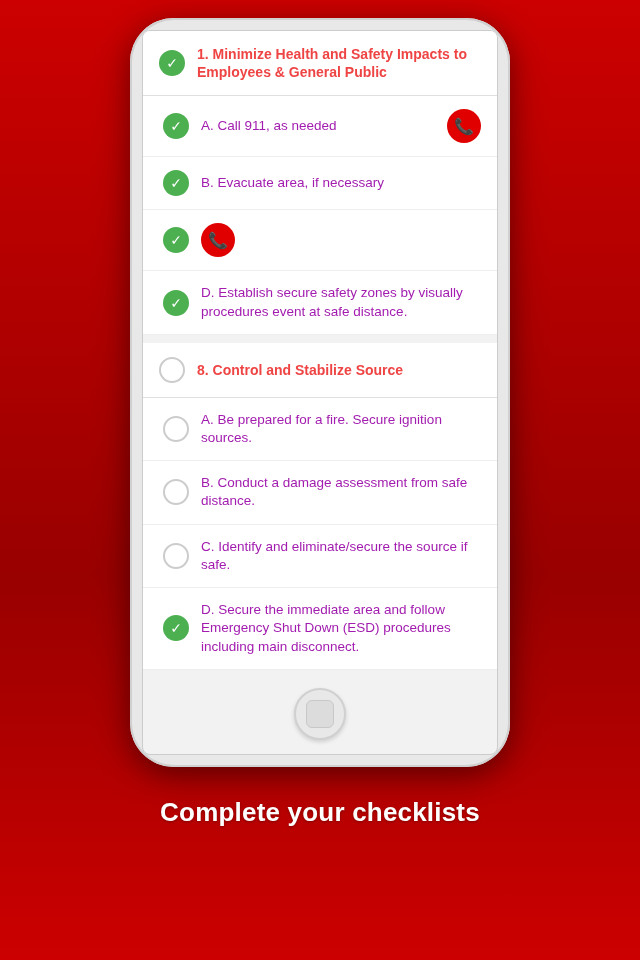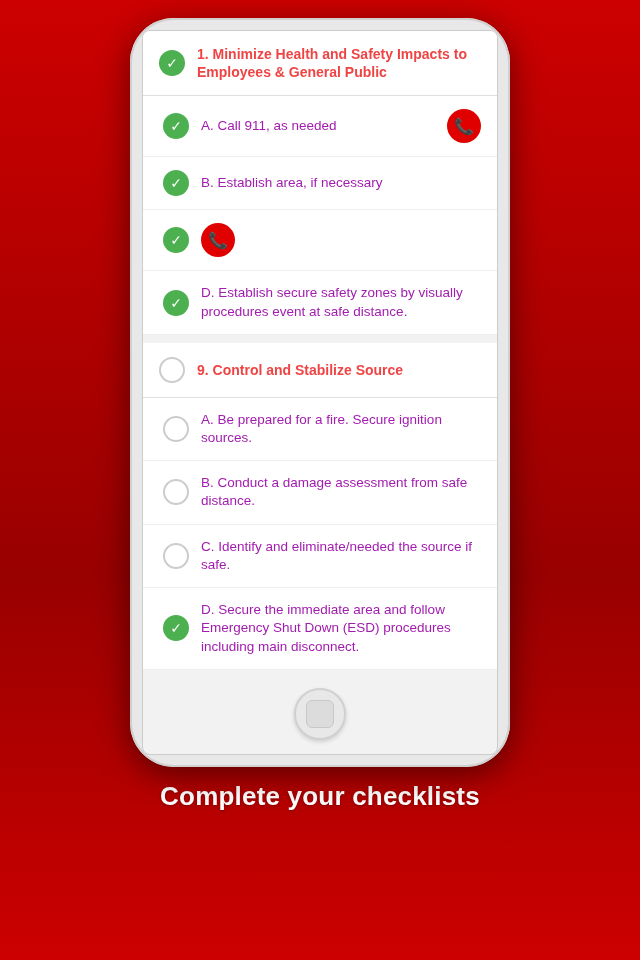--- a/index.html
+++ b/index.html
@@ -149,21 +149,21 @@
       border-radius: 6px;
       background: #dcdcdc;
       border: 1.5px solid #c8c8c8;
     }
 
     .tagline {
       color: #ffffff;
       font-size: 26px;
       font-weight: 700;
       text-align: center;
-      margin-top: 14px;
+      margin-top: 30px;
       letter-spacing: 0.2px;
       text-shadow: 0 1px 3px rgba(0,0,0,0.3);
     }
   </style>
 </head>
 <body>
 
 <div class="phone-outer">
   <div class="phone-screen">
     <div class="checklist-container">
@@ -182,21 +182,21 @@
         <span class="sub-item-text">A. Call 911, as needed</span>
         <div class="phone-btn">
           <span class="phone-btn-icon">📞</span>
         </div>
       </div>
 
       <div class="sub-item">
         <div class="check-circle">
           <span class="check-icon">✓</span>
         </div>
-        <span class="sub-item-text">B. Establish area, if necessary</span>
+        <span class="sub-item-text">B. Evacuate area, if necessary</span>
       </div>
 
       <div class="sub-item">
         <div class="check-circle">
           <span class="check-icon">✓</span>
         </div>
         <div class="phone-btn">
           <span class="phone-btn-icon">📞</span>
         </div>
       </div>
@@ -205,36 +205,36 @@
         <div class="check-circle">
           <span class="check-icon">✓</span>
         </div>
         <span class="sub-item-text">D. Establish secure safety zones by visually procedures event at safe distance.</span>
       </div>
 
       <div class="divider"></div>
 
       <div class="section-header pending">
         <div class="check-circle-empty"></div>
-        <span class="section-title">9. Control and Stabilize Source</span>
+        <span class="section-title">8. Control and Stabilize Source</span>
       </div>
 
       <div class="sub-item">
         <div class="check-circle-empty"></div>
         <span class="sub-item-text">A. Be prepared for a fire. Secure ignition sources.</span>
       </div>
 
       <div class="sub-item">
         <div class="check-circle-empty"></div>
         <span class="sub-item-text">B. Conduct a damage assessment from safe distance.</span>
       </div>
 
       <div class="sub-item">
         <div class="check-circle-empty"></div>
-        <span class="sub-item-text">C. Identify and eliminate/needed the source if safe.</span>
+        <span class="sub-item-text">C. Identify and eliminate/secure the source if safe.</span>
       </div>
 
       <div class="sub-item">
         <div class="check-circle">
           <span class="check-icon">✓</span>
         </div>
         <span class="sub-item-text">D. Secure the immediate area and follow Emergency Shut Down (ESD) procedures including main disconnect.</span>
       </div>
 
     </div>

